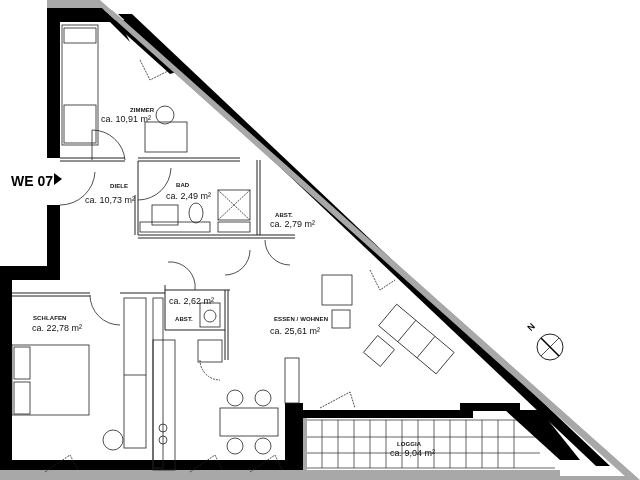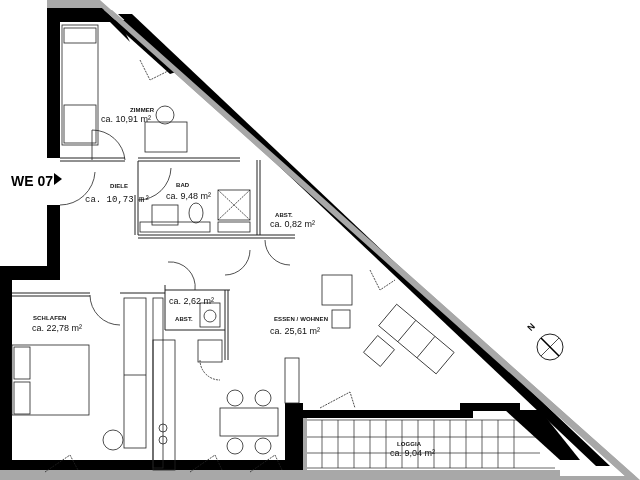--- a/index.html
+++ b/index.html
@@ -156,27 +156,27 @@
   </g>
 </svg>
 
 <div class="unit">WE 07</div>
 <div class="lbl" style="left:528px;top:322px;font-size:9px;font-weight:bold;transform:rotate(-45deg);">N</div>
 
 <div class="lbl room-name" style="left:130px;top:107px;">ZIMMER</div>
 <div class="lbl room-area" style="left:101px;top:114px;">ca. 10,91 m²</div>
 
 <div class="lbl room-name" style="left:110px;top:183px;">DIELE</div>
-<div class="lbl room-area" style="left:85px;top:195px;font-family:Liberation Mono, monospace;">ca. 10,73 m²</div>
+<div class="lbl room-area" style="left:85px;top:195px;">ca. 10,73 m²</div>
 
 <div class="lbl room-name" style="left:176px;top:182px;">BAD</div>
-<div class="lbl room-area" style="left:166px;top:191px;">ca. 9,48 m²</div>
+<div class="lbl room-area" style="left:166px;top:191px;">ca. 2,49 m²</div>
 
 <div class="lbl room-name" style="left:275px;top:212px;">ABST.</div>
-<div class="lbl room-area" style="left:270px;top:219px;">ca. 0,82 m²</div>
+<div class="lbl room-area" style="left:270px;top:219px;">ca. 2,79 m²</div>
 
 <div class="lbl room-name" style="left:33px;top:315px;">SCHLAFEN</div>
 <div class="lbl room-area" style="left:32px;top:323px;">ca. 22,78 m²</div>
 
 <div class="lbl room-name" style="left:175px;top:316px;">ABST.</div>
 <div class="lbl room-area" style="left:169px;top:296px;">ca. 2,62 m²</div>
 
 <div class="lbl room-name" style="left:274px;top:316px;">ESSEN / WOHNEN</div>
 <div class="lbl room-area" style="left:270px;top:326px;">ca. 25,61 m²</div>
 

